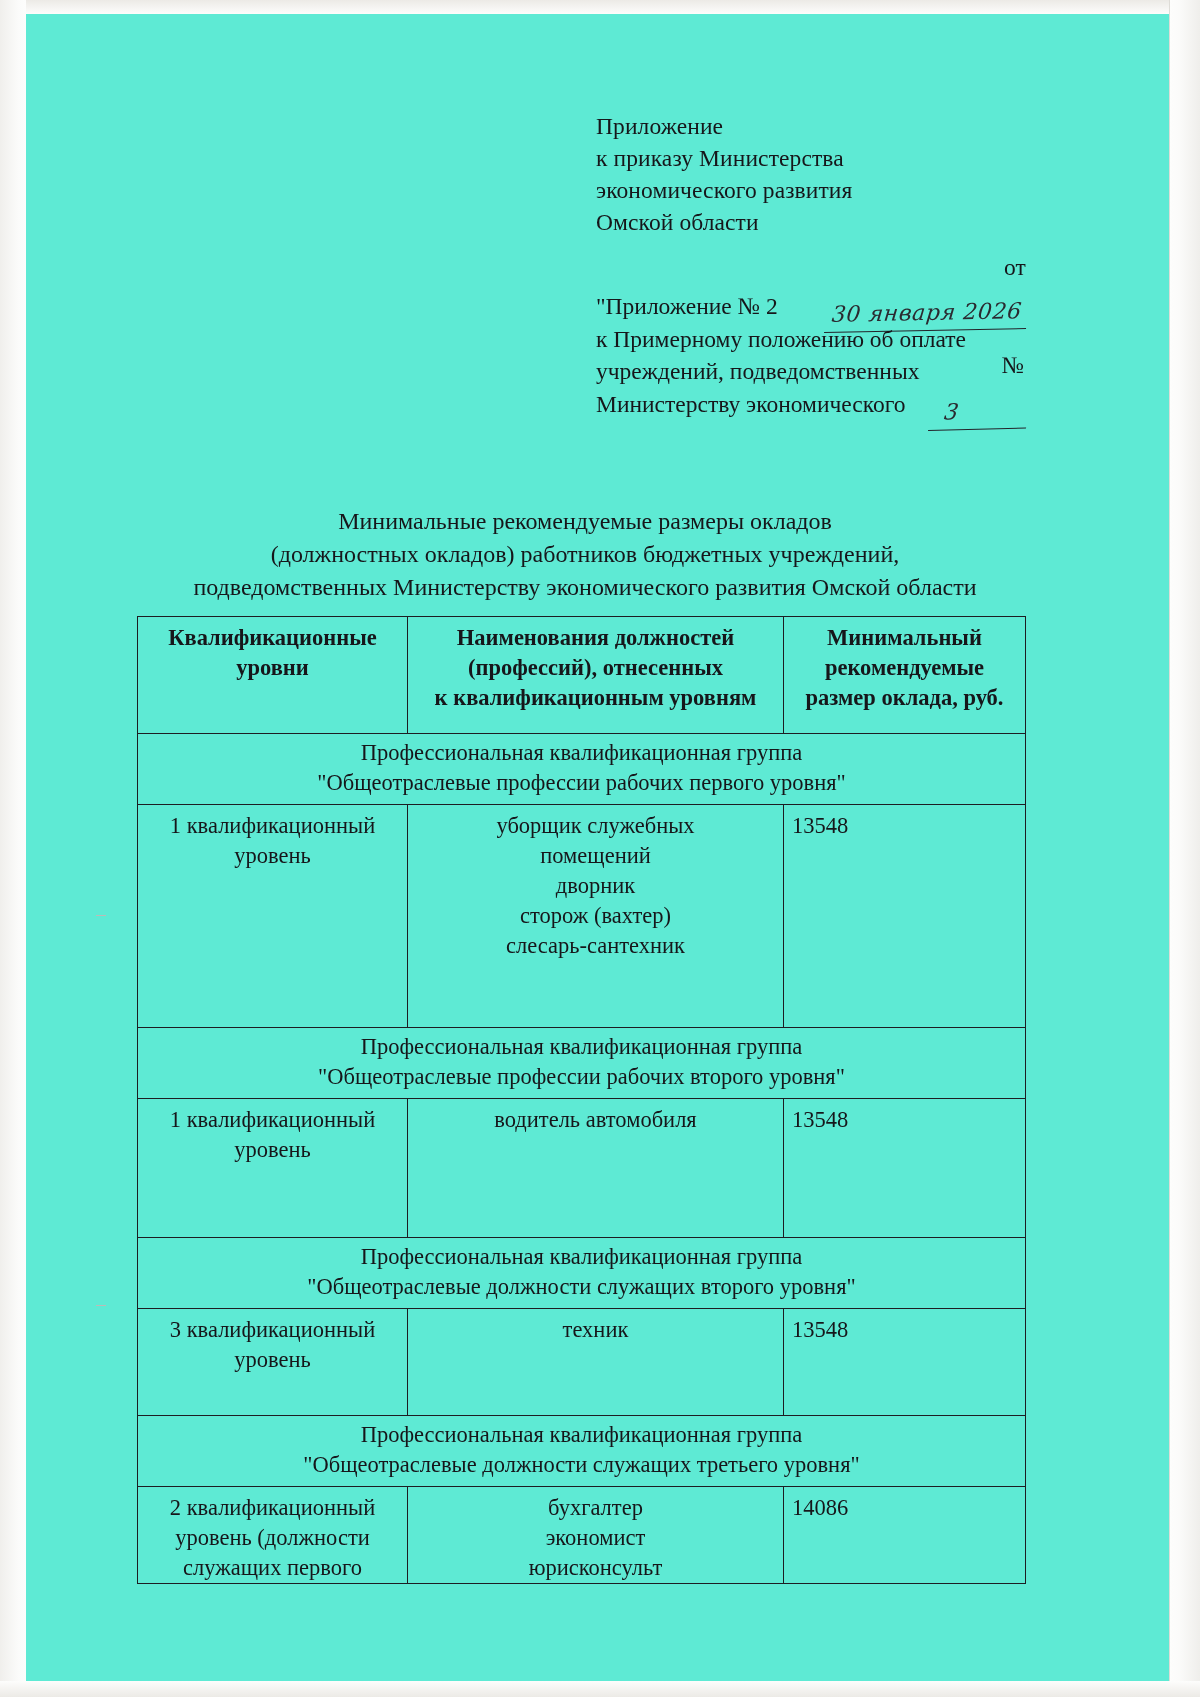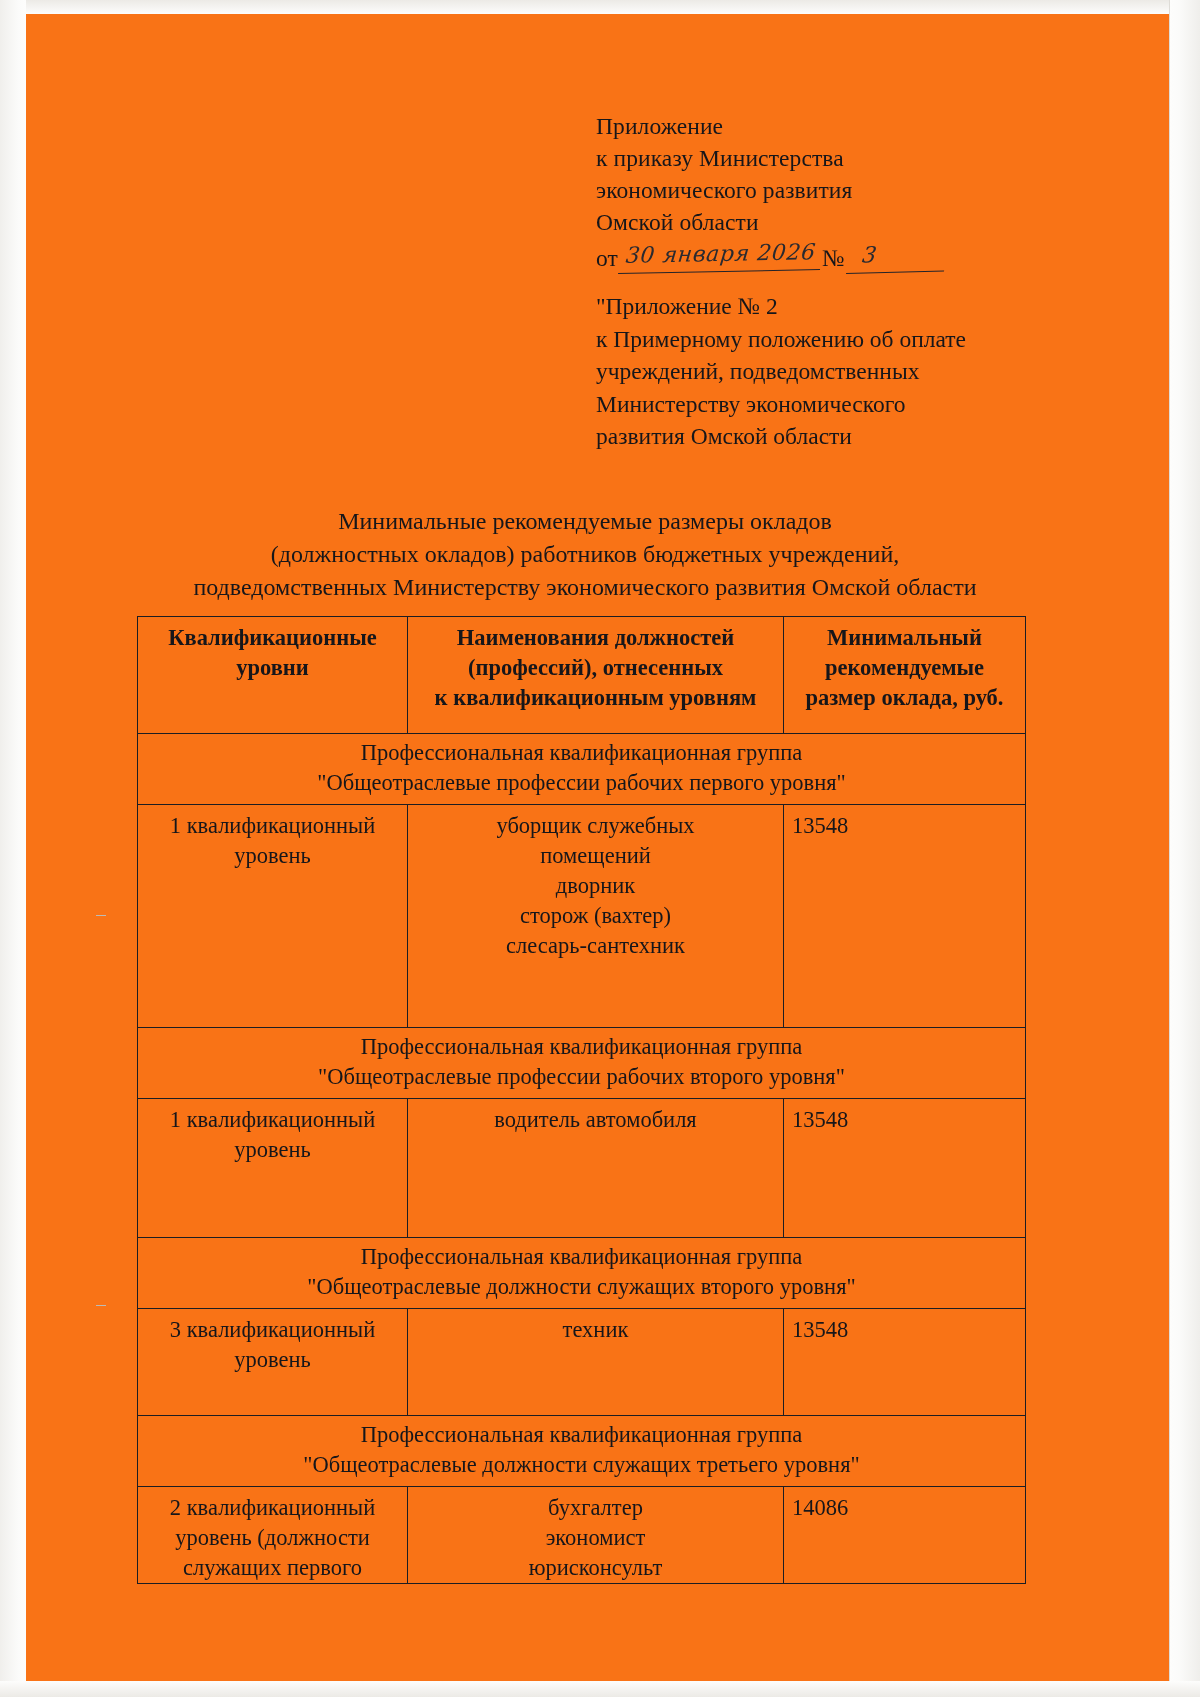--- a/index.html
+++ b/index.html
@@ -13,21 +13,21 @@
     position: relative;
     font-family: "Liberation Serif", "DejaVu Serif", serif;
     color: #16161a;
     overflow: hidden;
   }
 
   
   .page {
     position: absolute;
     inset: 0;
-    background: #f97316;
+    background: #5eead4;
   }
   .scan-edge-left {
     position: absolute;
     top: 0; bottom: 0; left: 0;
     width: 26px;
     background: linear-gradient(to right, #f0efec 0%, #fbfbfa 70%, #fdfdfc 100%);
   }
   .scan-edge-right {
     position: absolute;
     top: 0; bottom: 0; right: 0;
@@ -68,23 +68,24 @@
     width: 430px;
     font-size: 23.5px;
     line-height: 32px;
     letter-spacing: 0.1px;
   }
   .appendix-ref .line { white-space: nowrap; }
 
   .date-line {
     display: flex;
     align-items: flex-end;
-    gap: 0;
+    gap: 16px;
     white-space: nowrap;
-    margin-top: 2px;
+    margin-top: 13px;
+    flex-direction: column;
   }
   .date-line .lbl { }
   .handwriting {
     font-family: "DejaVu Serif", serif;
     font-style: italic;
     font-size: 22px;
     letter-spacing: 0.6px;
     color: #2a2a30;
     border-bottom: 1.6px solid #23232a;
     padding: 0 6px 1px 6px;
@@ -185,21 +186,20 @@
       <span class="num-label">№</span>
       <span class="handwriting num">3</span>
     </div>
   </div>
 
   <div class="appendix2-ref">
     <div class="line">"Приложение № 2</div>
     <div class="line">к Примерному положению об оплате</div>
     <div class="line">учреждений, подведомственных</div>
     <div class="line">Министерству экономического</div>
-    <div class="line">развития Омской области</div>
   </div>
 
   <div class="doc-title">
     <div>Минимальные рекомендуемые размеры окладов</div>
     <div>(должностных окладов) работников бюджетных учреждений,</div>
     <div>подведомственных Министерству экономического развития Омской области</div>
   </div>
 
   <table class="salary-table">
     <colgroup>

